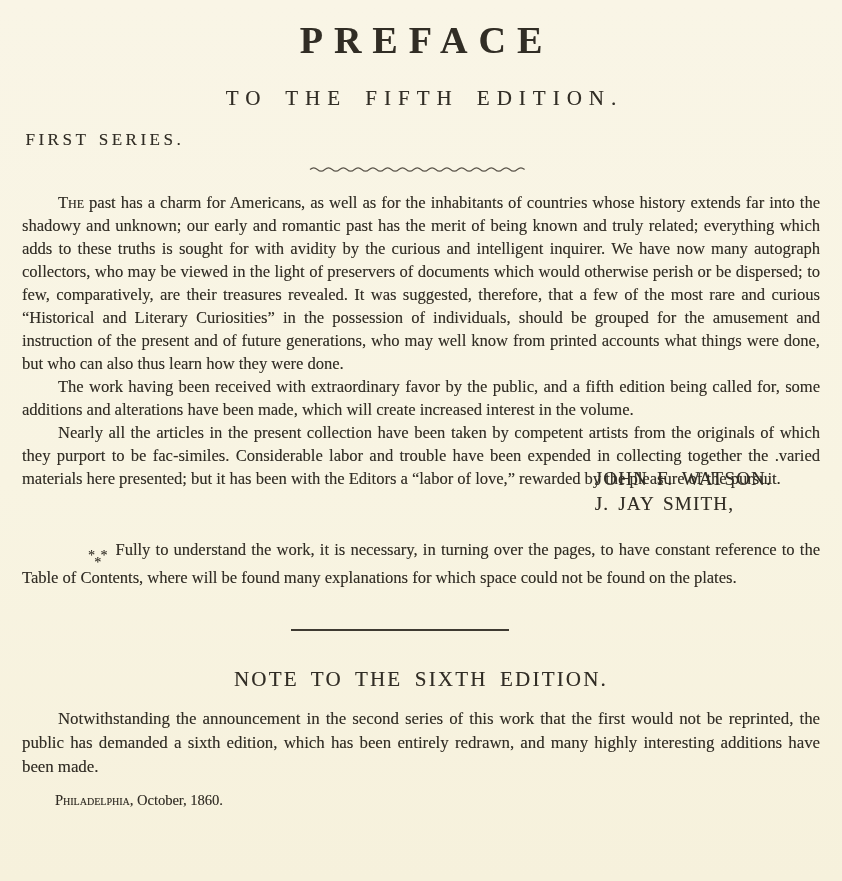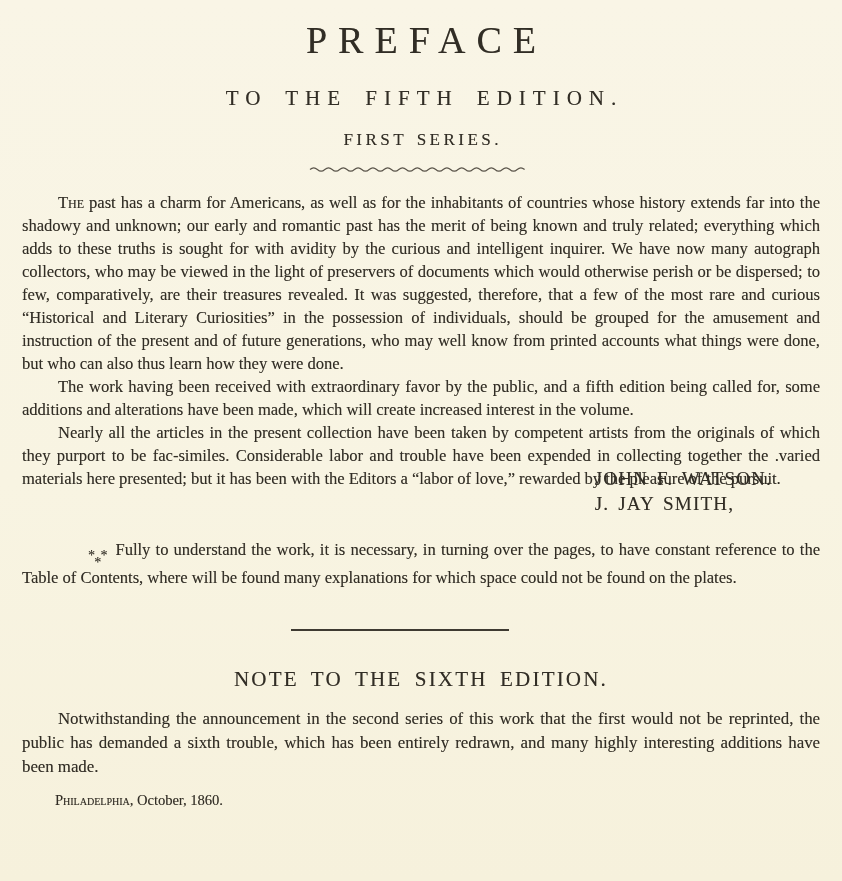--- a/index.html
+++ b/index.html
@@ -16,37 +16,36 @@
     overflow: hidden;
     background: linear-gradient(180deg, #f9f5e6 0%, #f8f4e2 55%, #f6f1dc 100%);
     color: #312d25;
     font-family: "Liberation Serif", "DejaVu Serif", serif;
     text-shadow: 0.25px 0.25px 0 rgba(49, 44, 34, 0.38);
   }
   .title {
     margin: 4px 0 0 0;
     text-align: center;
     font-size: 38px;
-    font-weight: 400;
+    font-weight: 700;
     letter-spacing: 11px;
     text-indent: 11px;
     line-height: 44px;
   }
   .subtitle {
     margin-top: 23px;
     text-align: center;
     font-size: 21px;
     letter-spacing: 7px;
     word-spacing: 6px;
     text-indent: 7px;
     line-height: 27px;
   }
   .series {
     margin-top: 17px;
-    text-align: center;
     font-size: 17px;
     letter-spacing: 3.5px;
     word-spacing: 2px;
     text-indent: 3.5px;
     line-height: 22px;
   }
   .squiggle {
     display: block;
     margin: 14px auto 0 auto;
   }
@@ -150,17 +149,17 @@
     <p><span class="asterism">
           <span>* *</span>
           <span>*</span>
         </span><span>Fully to understand the work, it is necessary, in turning over the pages, to have constant reference to the Table of Contents, where will be found many explanations for which space could not be found on the plates.</span></p>
   </div>
 
   <hr class="rule">
 
   <h2 class="note-heading">NOTE TO THE SIXTH EDITION.</h2>
 
-  <p class="note-body">Notwithstanding the announcement in the second series of this work that the first would not be reprinted, the public has demanded a sixth trouble, which has been entirely redrawn, and many highly interesting additions have been made.</p>
+  <p class="note-body">Notwithstanding the announcement in the second series of this work that the first would not be reprinted, the public has demanded a sixth edition, which has been entirely redrawn, and many highly interesting additions have been made.</p>
 
   <p class="dateline"><span class="sc">Philadelphia</span><span>, October, 1860.</span></p>
 
 </div>
 
 </body></html>

